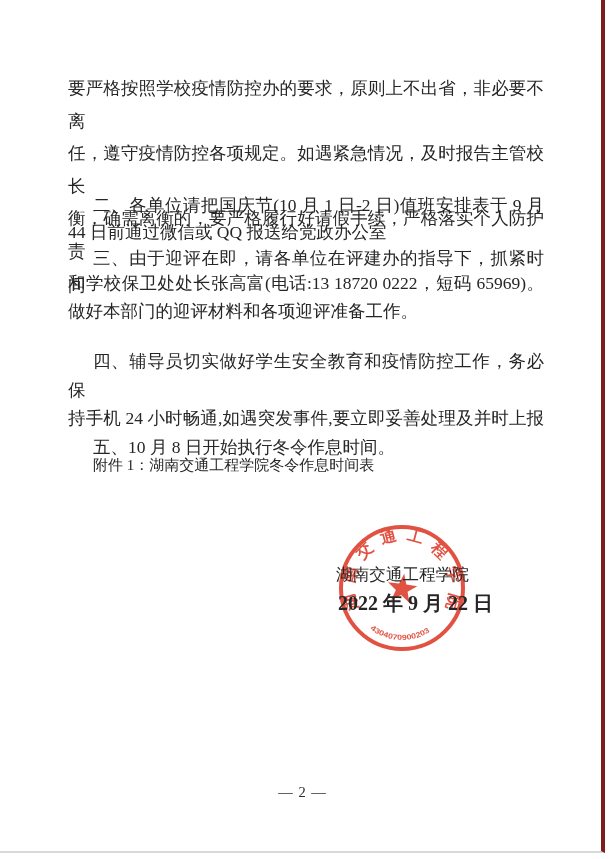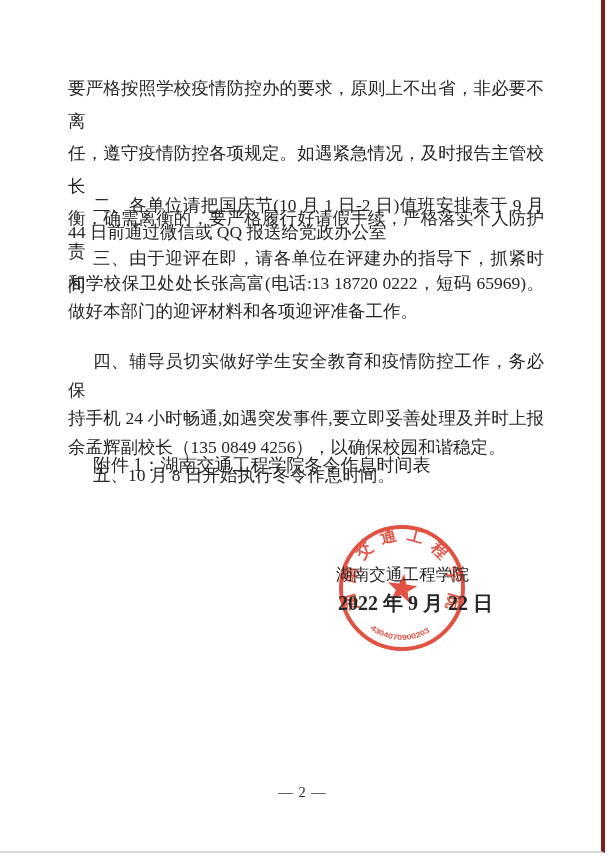--- a/index.html
+++ b/index.html
@@ -31,21 +31,21 @@
     white-space: normal;
     text-align: justify;
     text-align-last: justify;
   }
   .indent { text-indent: 25px; }
   .para1 { top: 72px; }
   .para2 { top: 192px; }
   .para3 { top: 332px; margin-top: 15px; }
   .attachments { top: 452px; left: 93px; width: 420px; }
   .attachment-line {
-    font-size: 18px;
+    font-size: 15px;
     line-height: 27.5px;
     white-space: nowrap;
   }
   .sig-org {
     position: absolute; left: 336px; top: 564px; width: 133px;
     font-size: 16.5px;
     text-align: justify; text-align-last: justify;
     z-index: 3;
   }
   .sig-date {
@@ -84,21 +84,20 @@
   <div class="col para2">
     <div class="line jfull indent">二、各单位请把国庆节(10 月 1 日-2 日)值班安排表于 9 月</div>
     <div class="line">44 日前通过微信或 QQ 报送给党政办公室</div>
     <div class="line jfull indent">三、由于迎评在即，请各单位在评建办的指导下，抓紧时间</div>
     <div class="line">做好本部门的迎评材料和各项迎评准备工作。</div>
   </div>
 
   <div class="col para3">
     <div class="line jfull indent">四、辅导员切实做好学生安全教育和疫情防控工作，务必保</div>
     <div class="line jfull">持手机 24 小时畅通,如遇突发事件,要立即妥善处理及并时上报</div>
-    <div class="line">余孟辉副校长（135 0849 4256），以确保校园和谐稳定。</div>
     <div class="line indent">五、10 月 8 日开始执行冬令作息时间。</div>
   </div>
 
   <div class="col attachments">
     <div class="attachment-line">附件 1：湖南交通工程学院冬令作息时间表</div>
   </div>
 
   <svg class="seal" viewBox="0 0 132 132" xmlns="http://www.w3.org/2000/svg">
     <defs>
       <path id="ringPath" d="M 22.5 86.3 A 48 48 0 1 1 109.5 86.3" fill="none"></path>

